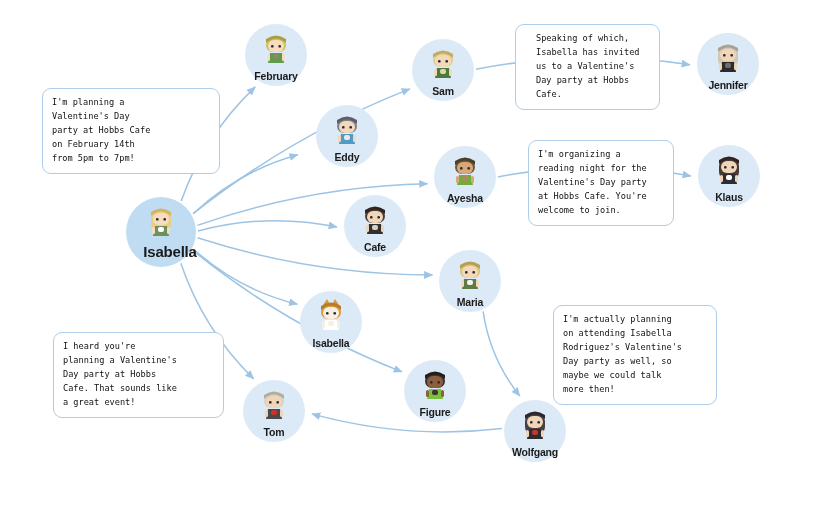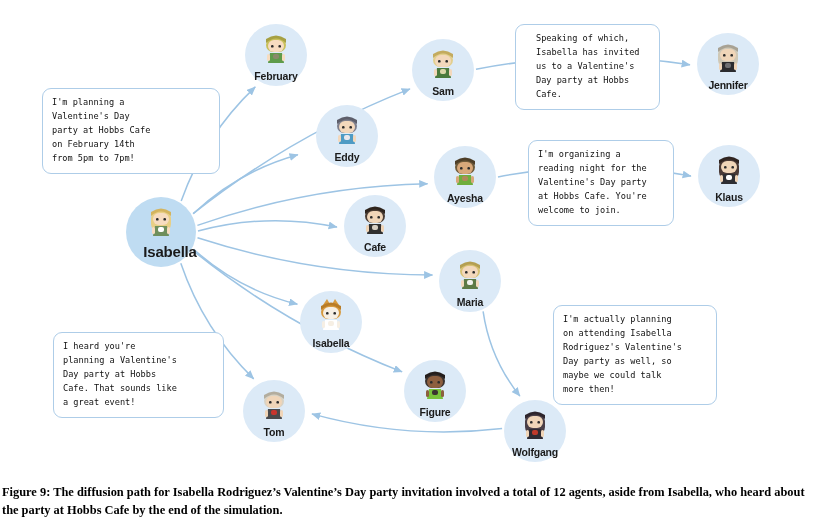--- a/index.html
+++ b/index.html
@@ -264,14 +264,13 @@
 maybe we could talk
 more then!</div>
         <div class="bubble" style="left: 53px; top: 332px; width: 171px; min-height: 80px;">I heard you're
 planning a Valentine's
 Day party at Hobbs
 Cafe. That sounds like
 a great event!</div>
       </div>
   </div>
 
-  <div class="caption">Figure 9: The diffusion path for Isabella Rodriguez’s Valentine’s Day party invitation involved a total of 12 agents, aside from Isabella, who heard about the party at Hobbs Cafe by the end of the simulation.</div>
 </div>
 
 </body></html>

